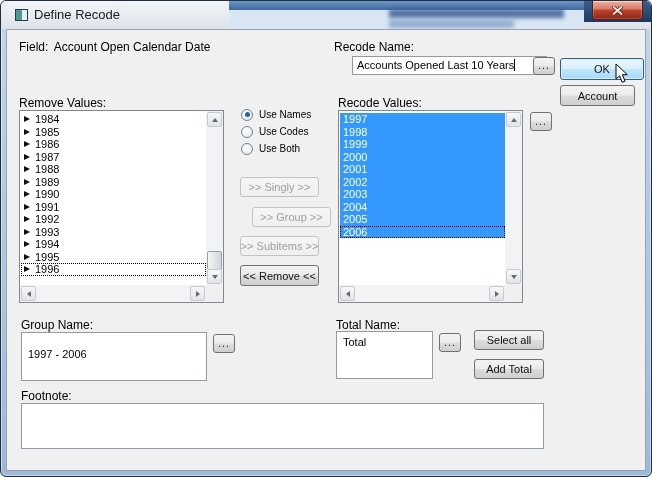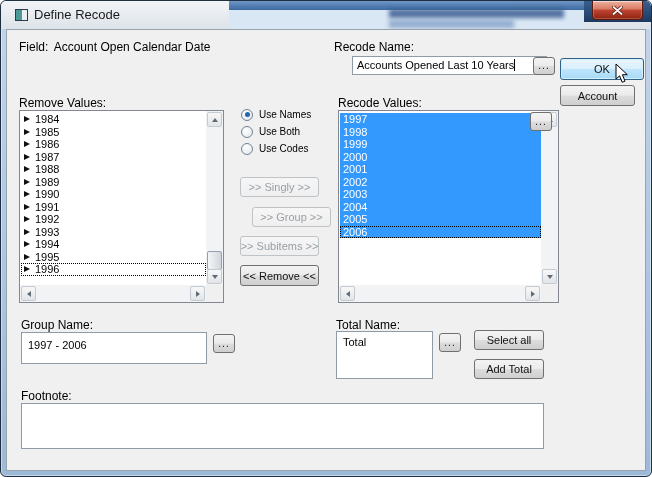--- a/index.html
+++ b/index.html
@@ -226,36 +226,36 @@
 
       <div class="radio-row selected">
         <span class="radio">
           <span class="radio-dot"></span>
         </span>
         <span class="radio-label">Use Names</span>
       </div>
 
       <div class="radio-row">
         <span class="radio"></span>
-        <span class="radio-label">Use Both</span>
+        <span class="radio-label">Use Codes</span>
       </div>
 
       <div class="radio-row">
         <span class="radio"></span>
-        <span class="radio-label">Use Codes</span>
+        <span class="radio-label">Use Both</span>
       </div>
     </div>
 
   <div class="btn disabled" style="left:239px; top:176px; width:79px; height:20px;">&gt;&gt; Singly &gt;&gt;</div>
   <div class="btn disabled" style="left:239px; top:206px; width:79px; height:20px;margin-left:12px;">&gt;&gt; Group &gt;&gt;</div>
   <div class="btn disabled" style="left:239px; top:235px; width:79px; height:20px;">&gt;&gt; Subitems &gt;&gt;</div>
   <div class="btn" style="left:239px; top:264px; width:79px; height:21px;">&lt;&lt; Remove &lt;&lt;</div>
 
   <div class="lbl" style="left:337px; top:95px;">Recode Values:</div>
-  <div class="listbox" style="left:337px; top:109px; width:221px; height:193px;">
+  <div class="listbox" style="left:337px; top:109px; width:185px; height:193px;">
     <div class="list-items">
 
         <div class="rv-row selected">
           <span>1997</span>
         </div>
 
         <div class="rv-row selected">
           <span>1998</span>
         </div>
 
@@ -305,21 +305,21 @@
         </div>
       <div class="sb-btn right">
           <span class="arr arr-right"></span>
         </div>
     </div>
     <div class="sb-corner"></div>
   </div>
   <div class="btn ellipsis" style="left:529px; top:111px; width:22px; height:19px;">...</div>
 
   <div class="lbl" style="left:20px; top:317px;">Group Name:</div>
-  <div class="tbox" style="left:20px; top:331px; width:186px; height:32px; padding:6px 6px;">
+  <div class="tbox" style="left:20px; top:331px; width:186px; height:49px; padding:15px 6px;">
     <span>1997 - 2006</span>
   </div>
   <div class="btn ellipsis" style="left:212px; top:333px; width:22px; height:19px;">...</div>
 
   <div class="lbl" style="left:335px; top:317px;">Total Name:</div>
   <div class="tbox" style="left:335px; top:330px; width:97px; height:48px; padding:4px 6px;">
     <span>Total</span>
   </div>
   <div class="btn ellipsis" style="left:438px; top:332px; width:22px; height:19px;">...</div>
 

